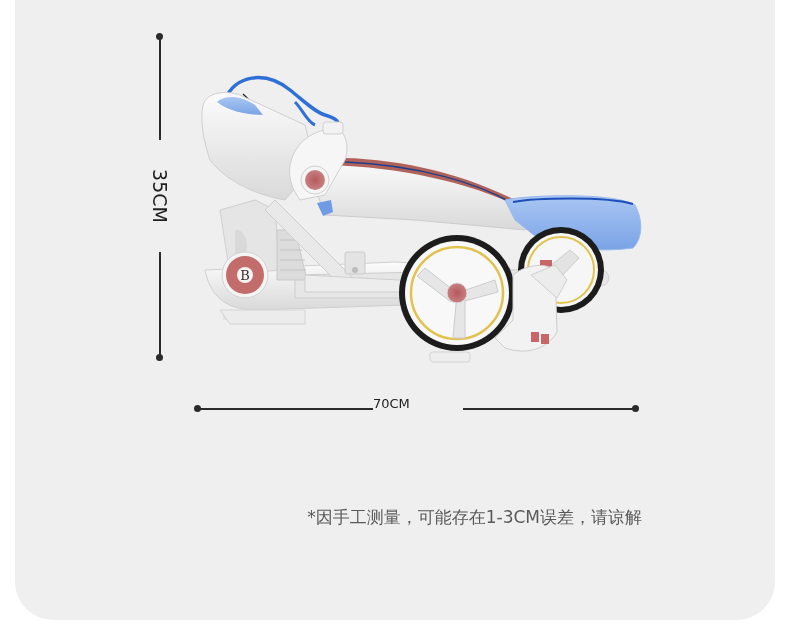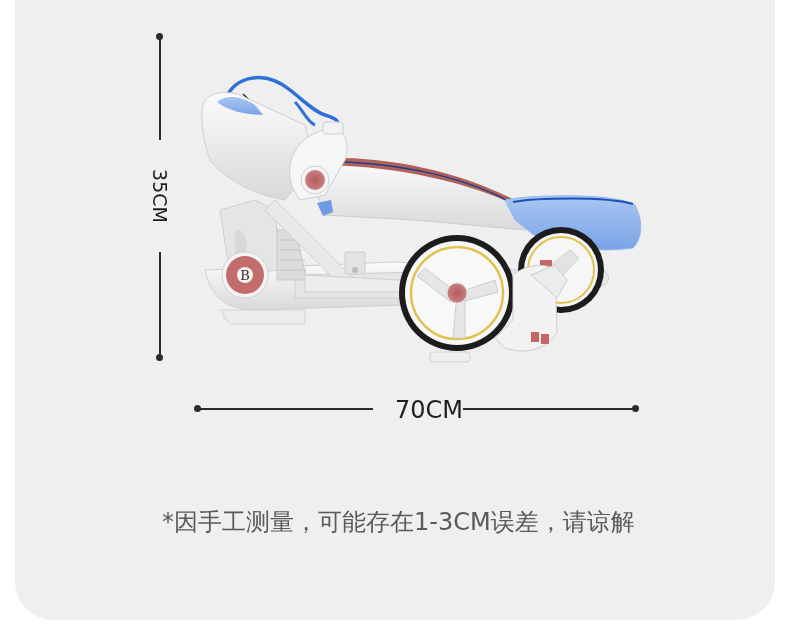--- a/index.html
+++ b/index.html
@@ -64,32 +64,33 @@
       height: 2px;
       background: #2b2b2b;
     }
     .hline.left { left: 197px; width: 176px; }
     .hline.right { left: 463px; width: 173px; }
     .hlabel {
       position: absolute;
       left: 373px;
       top: 396px;
       width: 90px;
-      text-align: right;
-      font-size: 24px;
+      text-align: left;
+      font-size: 13px;
       color: #1e1e1e;
     }
     .note {
       position: absolute;
       left: 162px;
       top: 506px;
       width: 480px;
-      font-size: 24px;
+      font-size: 17px;
       color: #5a5a5a;
       white-space: nowrap;
+      text-align: right;
     }
     .product {
       position: absolute;
       left: 195px;
       top: 70px;
       width: 460px;
       height: 310px;
     }
   </style>
 </head>

